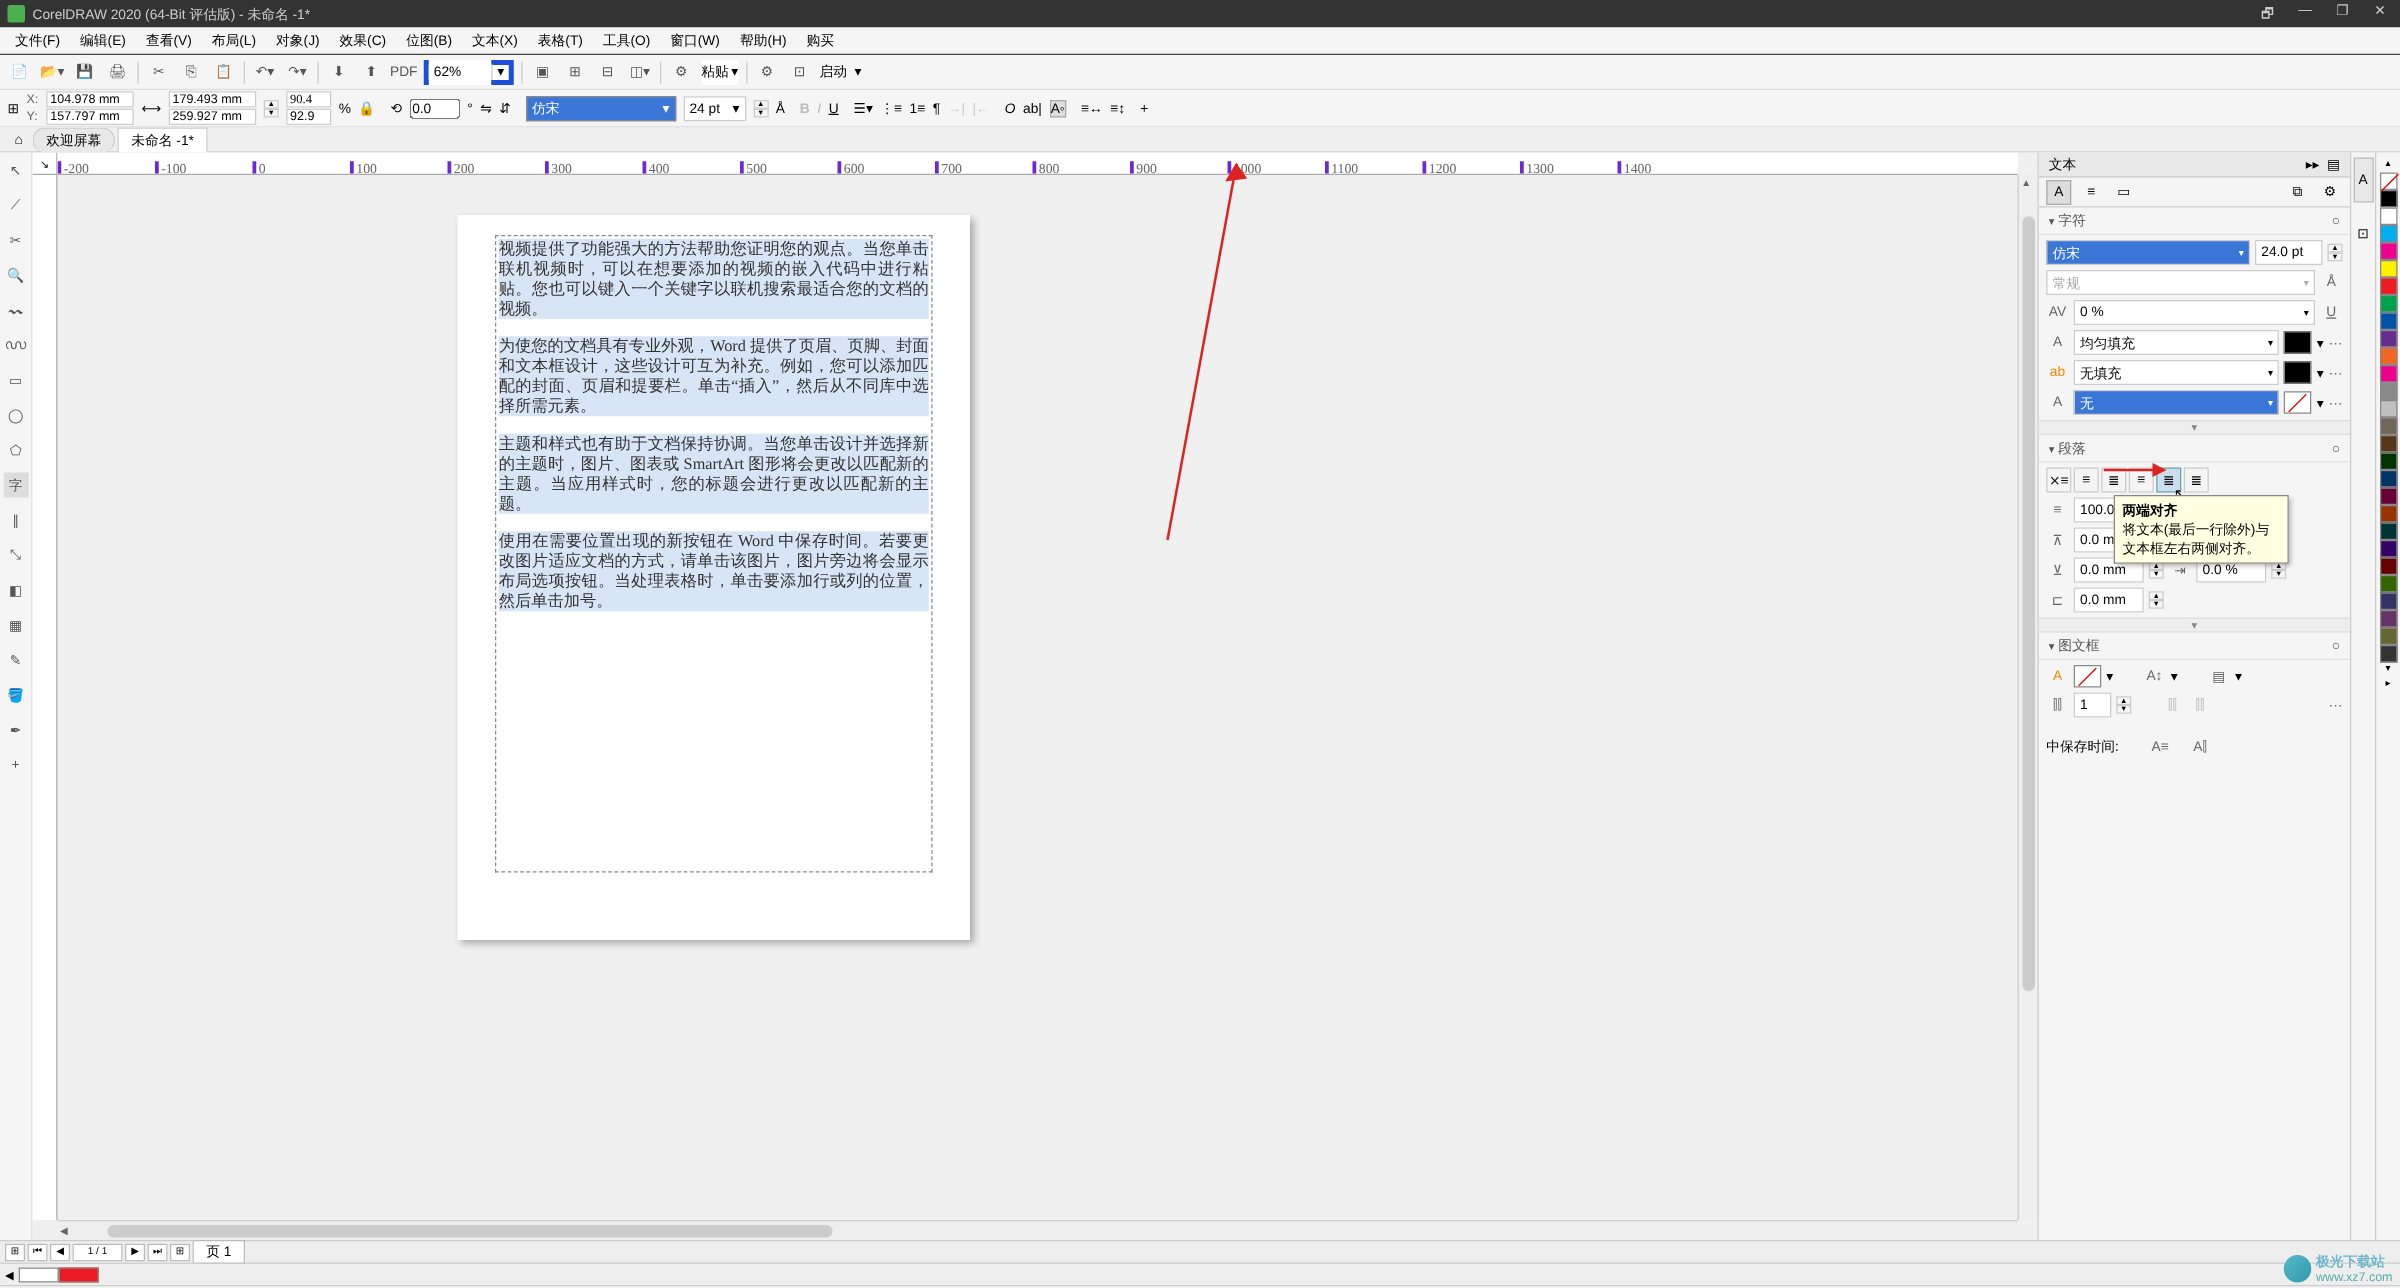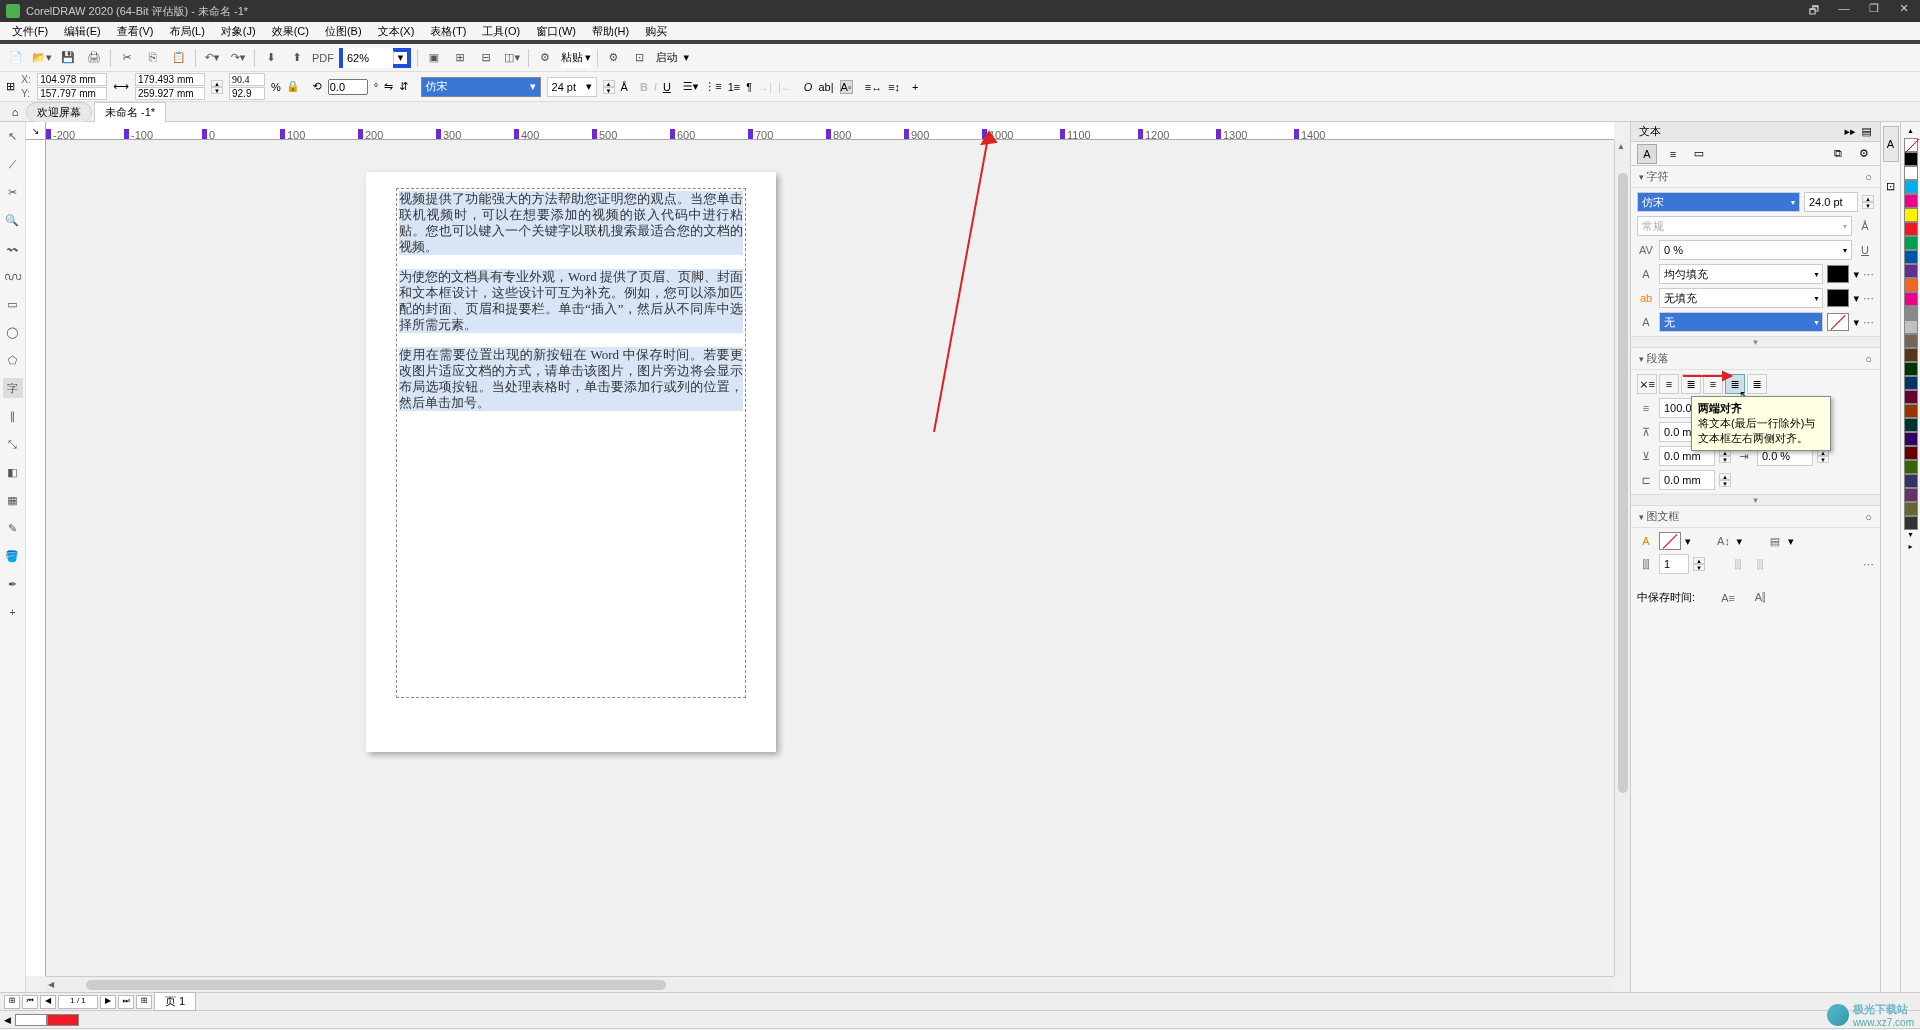--- a/index.html
+++ b/index.html
@@ -6,21 +6,21 @@
 body { width: 1920px; height: 1030px; background: #f0f0f0; overflow: hidden; position: relative; }
 
 
 .title-bar { height: 22px; background: #333; color: #ccc; display: flex; align-items: center; padding: 0 6px; justify-content: space-between; }
 .title-bar .left { display: flex; align-items: center; gap: 6px; }
 .title-bar .app-icon { width: 14px; height: 14px; background: #4caf50; border-radius: 2px; }
 .title-bar .right { display: flex; gap: 10px; }
 .title-bar .win-btn { width: 20px; text-align: center; cursor: pointer; }
 
 
-.menu-bar { height: 22px; background: #f5f5f5; border-bottom: 4px solid #404040; display: flex; align-items: center; padding: 0 6px; gap: 4px; }
+.menu-bar { height: 22px; background: #f5f5f5; border-bottom: 1px solid #404040; display: flex; align-items: center; padding: 0 6px; gap: 4px; }
 .menu-bar .item { padding: 2px 6px; cursor: pointer; }
 
 
 .toolbar { height: 28px; background: #f5f5f5; border-bottom: 1px solid #ddd; display: flex; align-items: center; padding: 0 6px; gap: 6px; }
 .toolbar .btn { width: 20px; height: 20px; display: inline-flex; align-items: center; justify-content: center; cursor: pointer; color: #555; }
 .toolbar .sep { width: 1px; height: 18px; background: #ccc; }
 .toolbar input, .toolbar select { height: 20px; border: 1px solid #ccc; padding: 0 4px; background: #fff; font-size: 11px; }
 .toolbar .combo { display: flex; align-items: center; border: 4px solid #1d4ed8; background: #fff; height: 20px; }
 .toolbar .combo input { border: none; }
 .toolbar .combo .arrow { width: 14px; text-align: center; cursor: pointer; border-left: 1px solid #ccc; }
@@ -43,21 +43,21 @@
 .doc-tabs .tab.inactive { background: #e8e8e8; border-radius: 10px; }
 
 
 .main { display: flex; height: 870px; }
 .toolbox { width: 26px; background: #f5f5f5; border-right: 1px solid #ddd; display: flex; flex-direction: column; align-items: center; padding-top: 4px; gap: 8px; }
 .toolbox .tool { width: 20px; height: 20px; display: flex; align-items: center; justify-content: center; cursor: pointer; color: #555; }
 .toolbox .tool.active { background: #ddd; }
 
 .canvas-area { flex: 1; position: relative; background: #f0f0f0; overflow: hidden; }
 .ruler-h { position: absolute; top: 0; left: 20px; right: 16px; height: 18px; background: #fff; border-bottom: 1px solid #aaa; font-size: 8px; color: #666; display: flex; align-items: flex-end; overflow: hidden; }
-.ruler-h .tick { position: relative; border-left: 5px solid #6d28d9; height: 10px; padding-left: 2px; }
+.ruler-h .tick { position: relative; border-left: 3px solid #6d28d9; height: 10px; padding-left: 2px; font-family: Liberation Serif, serif; }
 .ruler-v { position: absolute; top: 18px; left: 0; width: 20px; bottom: 16px; background: #fff; border-right: 1px solid #aaa; }
 .ruler-corner { position: absolute; top: 0; left: 0; width: 20px; height: 18px; background: #fff; border-right: 1px solid #aaa; border-bottom: 1px solid #aaa; display: flex; align-items: center; justify-content: center; font-size: 9px; }
 
 .page-shadow { position: absolute; left: 340px; top: 50px; width: 410px; height: 580px; background: #fff; box-shadow: 3px 3px 6px rgba(0,0,0,0.3); }
 .text-frame { position: absolute; left: 370px; top: 66px; width: 350px; height: 510px; border: 1px dashed #888; padding: 2px; }
 .text-frame p { font-family: SimSun, serif; font-size: 13px; line-height: 16px; color: #333; text-align: justify; margin-bottom: 14px; background: rgba(100,150,220,0.25); }
 
 .red-arrow { position: absolute; stroke: #d22; stroke-width: 2; fill: #d22; pointer-events: none; }
 
 .scroll-h { position: absolute; bottom: 0; left: 20px; right: 16px; height: 16px; background: #eee; border-top: 1px solid #ccc; display: flex; align-items: center; }
@@ -307,20 +307,21 @@
         <div class="tick" style="width: 78px;">1200</div>
         <div class="tick" style="width: 78px;">1300</div>
         <div class="tick" style="width: 78px;">1400</div>
       </div>
     <div class="ruler-v"></div>
 
     <div class="page-shadow"></div>
     <div class="text-frame">
       <p>视频提供了功能强大的方法帮助您证明您的观点。当您单击联机视频时，可以在想要添加的视频的嵌入代码中进行粘贴。您也可以键入一个关键字以联机搜索最适合您的文档的视频。</p>
       <p>为使您的文档具有专业外观，Word 提供了页眉、页脚、封面和文本框设计，这些设计可互为补充。例如，您可以添加匹配的封面、页眉和提要栏。单击“插入”，然后从不同库中选择所需元素。</p>
+      <p>主题和样式也有助于文档保持协调。当您单击设计并选择新的主题时，图片、图表或 SmartArt 图形将会更改以匹配新的主题。当应用样式时，您的标题会进行更改以匹配新的主题。</p>
       <p>使用在需要位置出现的新按钮在 Word 中保存时间。若要更改图片适应文档的方式，请单击该图片，图片旁边将会显示布局选项按钮。当处理表格时，单击要添加行或列的位置，然后单击加号。</p>
     </div>
 
     <svg class="red-arrow" style="left:898px;top:0px" width="80" height="320">
       <line x1="10" y1="310" x2="65" y2="10"></line>
       <polygon points="65,10 58,22 72,20"></polygon>
     </svg>
 
     <div class="scroll-v">
       <div class="arrow">▲</div>

